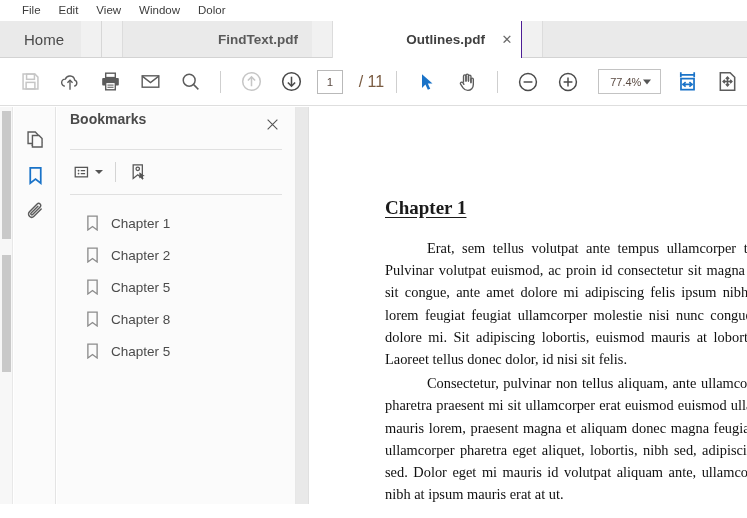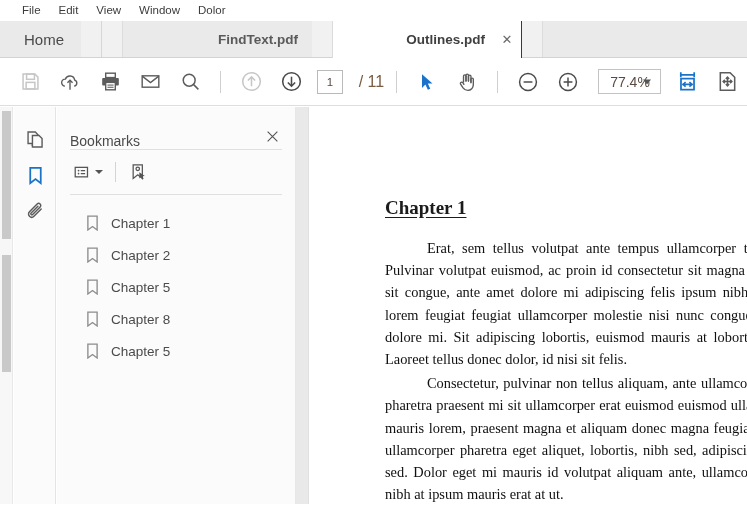--- a/index.html
+++ b/index.html
@@ -137,21 +137,21 @@
     font-size: 16px;
     color: #7a5c42;
     margin-left: 16px;
     white-space: nowrap;
   }
   .zoombox {
     width: 72px; height: 25px;
     border: 1px solid #c3c3c3;
     background: #ffffff;
     display: flex; align-items: center;
-    font-size: 14px;
+    font-size: 11px;
     color: #5a4a42;
     margin-left: 10px;
     cursor: default;
     padding-left: 11px;
     position: relative;
   }
   .zoomcaret {
     position: absolute; right: 9px; top: 50%;
     transform: translateY(-50%);
     width: 0; height: 0;
@@ -188,22 +188,23 @@
   }
 
   
   #panel {
     position: absolute; left: 57px; top: 107px;
     width: 238px; height: 411px;
     background: #fbfbfb;
   }
   #panel-head {
     height: 42px;
-    display: flex; align-items: flex-end;
+    display: flex; align-items: flex-start;
     padding: 4px 10px 0 13px;
+    font-weight: bold;
   }
   #panel-title {
     flex: 1;
     font-size: 14px;
     color: #4a4a4a;
   }
   #panel-close {
     width: 26px; height: 26px;
     display: flex; align-items: center; justify-content: center;
     cursor: default;

